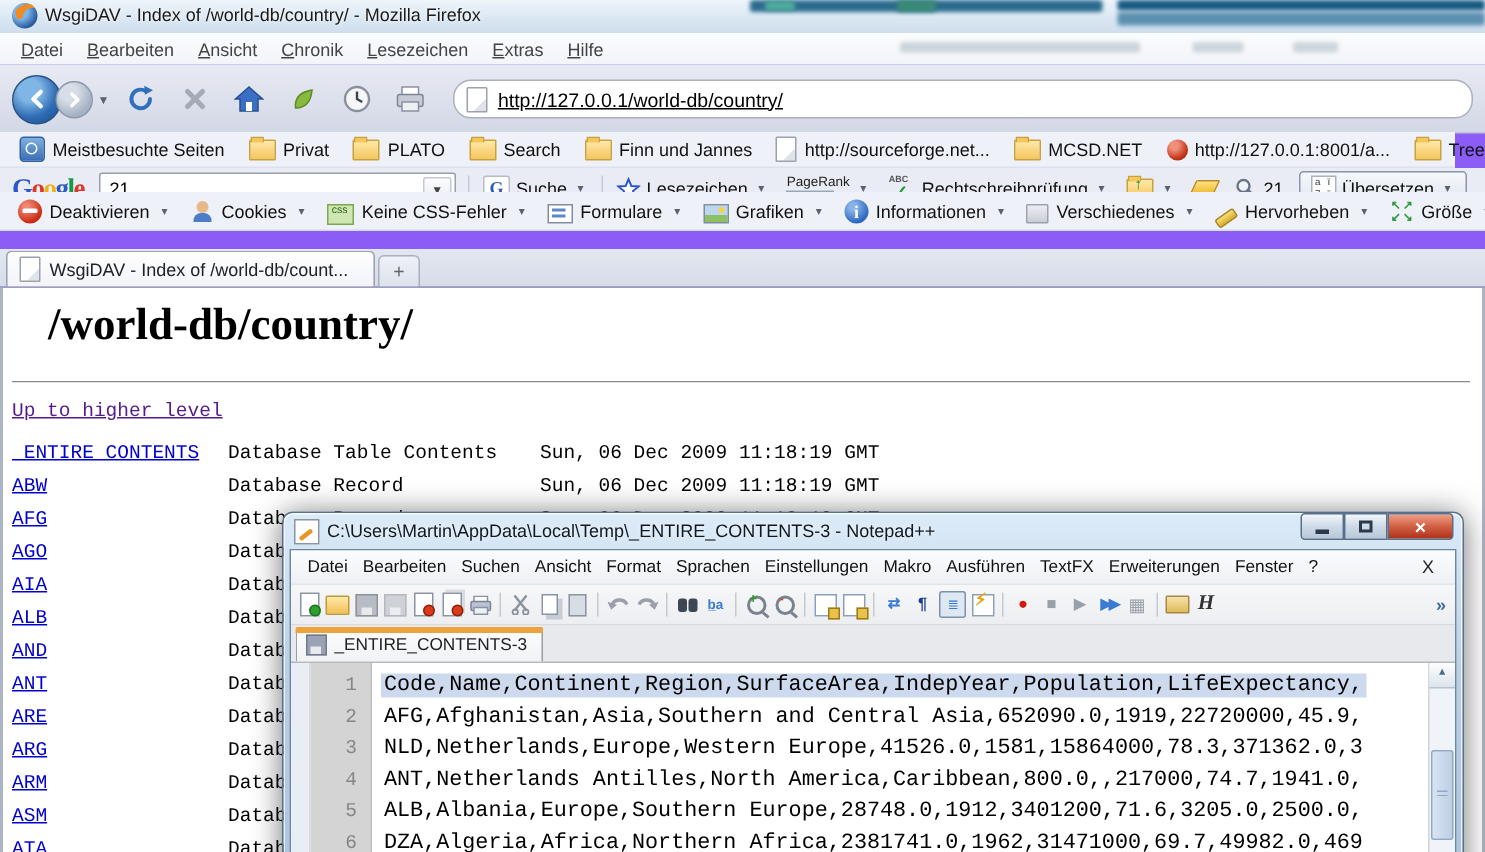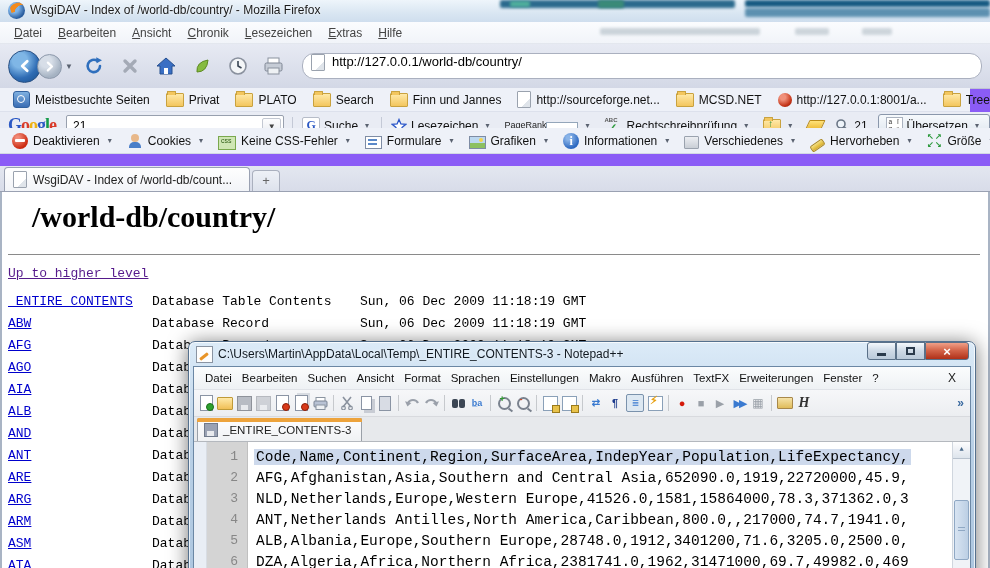--- a/index.html
+++ b/index.html
@@ -29,21 +29,21 @@
     display:flex;align-items:center;}
   .nav-back{width:31px;height:31px;border-radius:50%;margin-left:8px;
     background:radial-gradient(circle at 35% 30%, #7fb6e6 0 25%, #2f6cb4 60%, #174e8c);
     border:1px solid #2a5184;display:flex;align-items:center;justify-content:center;flex:0 0 auto;}
   .nav-fwd{width:23px;height:23px;border-radius:50%;margin-left:-4px;
     background:radial-gradient(circle at 35% 30%, #d7dee8 0 25%, #a5b2c2 70%);
     border:1px solid #8d99ab;display:flex;align-items:center;justify-content:center;flex:0 0 auto;}
   .caret{font-size:8px;color:#5a6270;margin:0 3px;}
   .nav-ico{width:26px;height:26px;margin:0 5px;display:flex;align-items:center;justify-content:center;flex:0 0 auto;}
   .urlbar{flex:1;height:24px;margin:0 8px 0 10px;background:#fff;border:1px solid #aab0bf;border-radius:12px;
-    display:flex;align-items:flex-start;padding:0 8px;min-width:0;}
+    display:flex;align-items:center;padding:0 8px;min-width:0;text-decoration:underline;}
   .url-text{font-size:13px;color:#000;margin-left:7px;white-space:nowrap;}
   .pageicon{width:12px;height:15px;background:linear-gradient(135deg,#fff 70%,#dfe4ea 70%);
     border:1px solid #9aa2ae;border-radius:1px;flex:0 0 auto;}
 
   
   .ff-bmbar{left:0;top:88px;width:970px;height:24px;background:#eef1f8;border-bottom:1px solid #dde1ec;
     display:flex;align-items:center;padding-left:6px;box-sizing:border-box;gap:2px;}
   .bm-item{display:flex;align-items:center;gap:5px;padding:2px 7px;font-size:12px;color:#111;white-space:nowrap;}
   .folder{width:16px;height:12px;background:linear-gradient(#ffe9a8,#f3c65e);border:1px solid #c9a23f;
     border-radius:1px;position:relative;flex:0 0 auto;}
@@ -61,21 +61,21 @@
   .glogo{font-family:"Liberation Serif",serif;font-size:18px;font-weight:bold;letter-spacing:-1px;white-space:nowrap;}
   .gsearch{width:230px;height:20px;background:#fff;border:1px solid #98a0ae;border-radius:2px;margin-left:10px;
     display:flex;align-items:center;padding-left:6px;font-size:12px;color:#000;position:relative;}
   .gsearch .dd{position:absolute;right:2px;top:2px;width:17px;height:15px;text-align:center;
     background:linear-gradient(#fdfdfe,#e8ebf0);border:1px solid #c3c8d2;border-radius:2px;font-size:8px;color:#444;line-height:15px;}
   .gbtn{display:flex;align-items:center;gap:4px;font-size:12px;color:#111;padding:2px 6px;white-space:nowrap;}
   .gsep{width:1px;height:18px;background:#c4c9d6;margin:0 3px;}
   .gicon{width:16px;height:16px;background:#fff;border:1px solid #b6bcc8;border-radius:2px;
     font-family:"Liberation Serif",serif;font-weight:bold;font-size:12px;color:#2c59c4;
     display:flex;align-items:center;justify-content:center;flex:0 0 auto;}
-  .pr-wrap{display:flex;flex-direction:row;align-items:flex-start;line-height:9px;}
+  .pr-wrap{display:flex;flex-direction:column;align-items:flex-start;line-height:9px;}
   .pr-label{font-size:9px;color:#222;}
   .pr-bar{width:30px;height:6px;border:1px solid #94a6ba;background:#fff;margin-top:1px;}
   .abc{position:relative;width:18px;height:16px;flex:0 0 auto;}
   .abc::before{content:"ABC";position:absolute;left:0;top:-1px;font-size:6px;font-weight:bold;color:#555;}
   .abc::after{content:"✓";position:absolute;left:3px;top:3px;font-size:12px;font-weight:bold;color:#2c9a3c;}
   .autofill{position:relative;}
   .autofill::after{content:"↑";position:absolute;left:4px;top:-2px;font-size:10px;font-weight:bold;color:#1e8a2e;}
   .hl-pen{width:14px;height:9px;background:linear-gradient(#ffe27a,#eab42c);transform:skewX(-25deg);
     border:1px solid #b88a18;border-radius:1px;flex:0 0 auto;}
   .gcount{font-size:12px;color:#111;}

